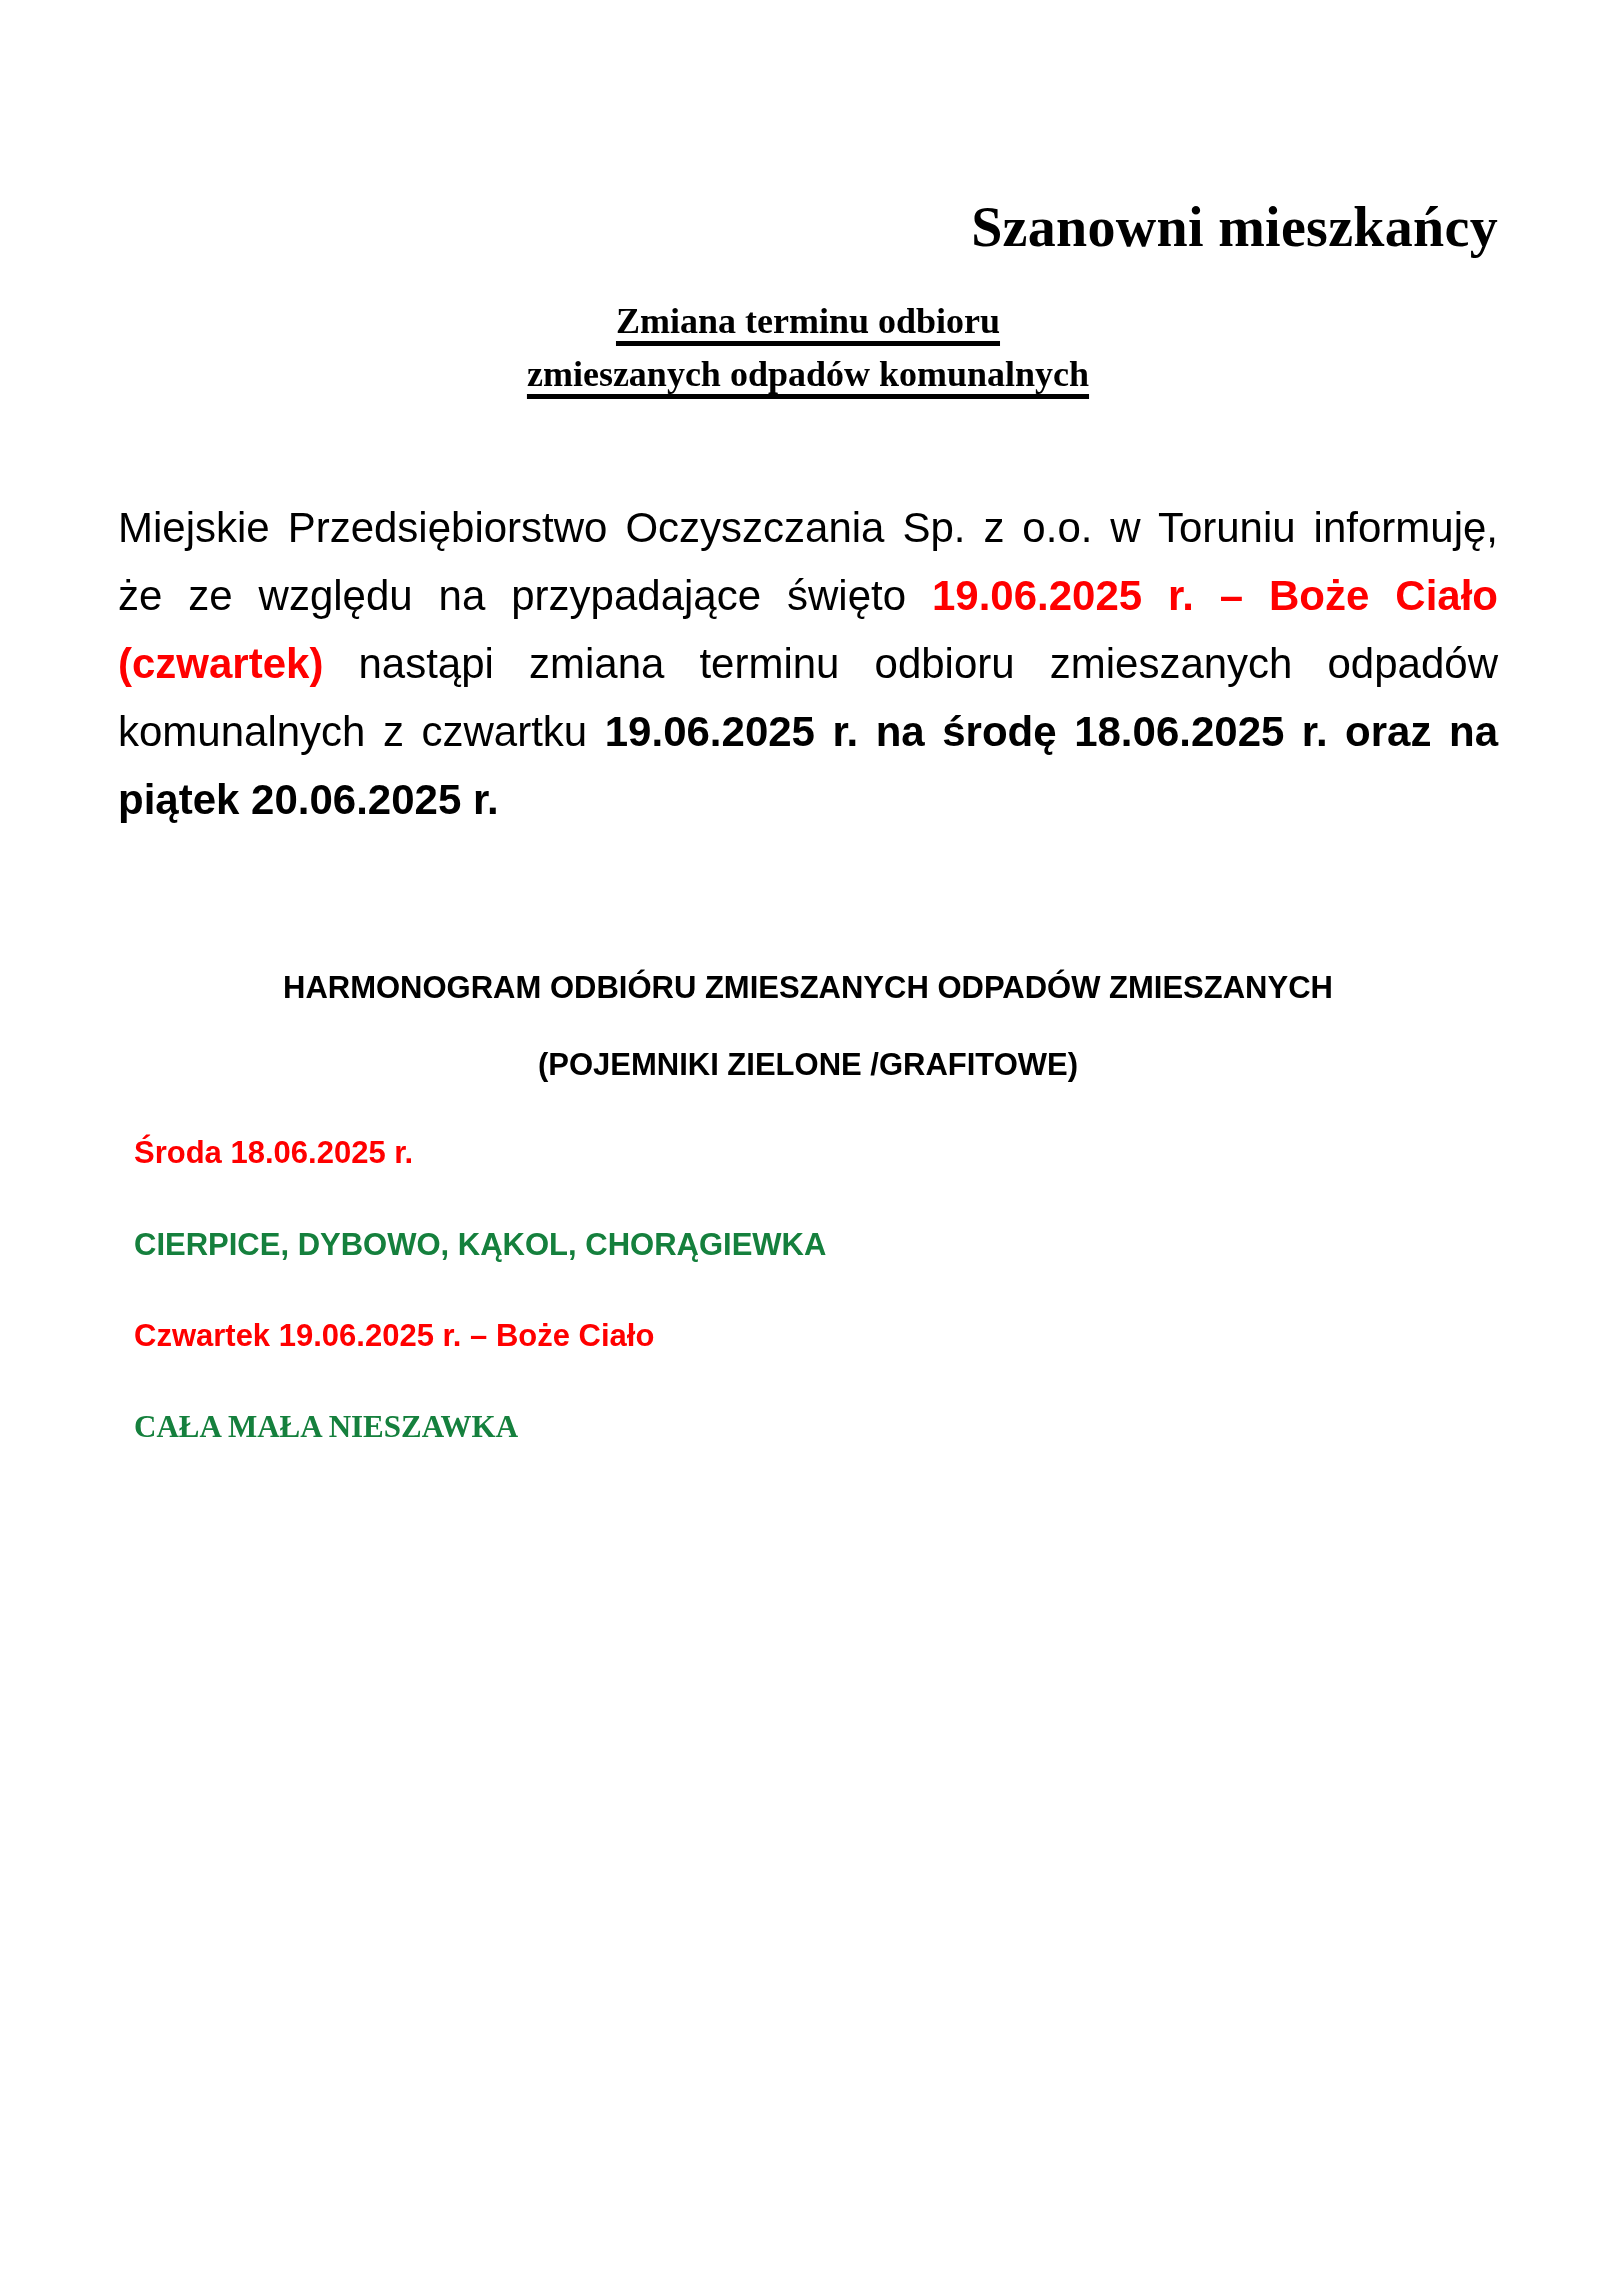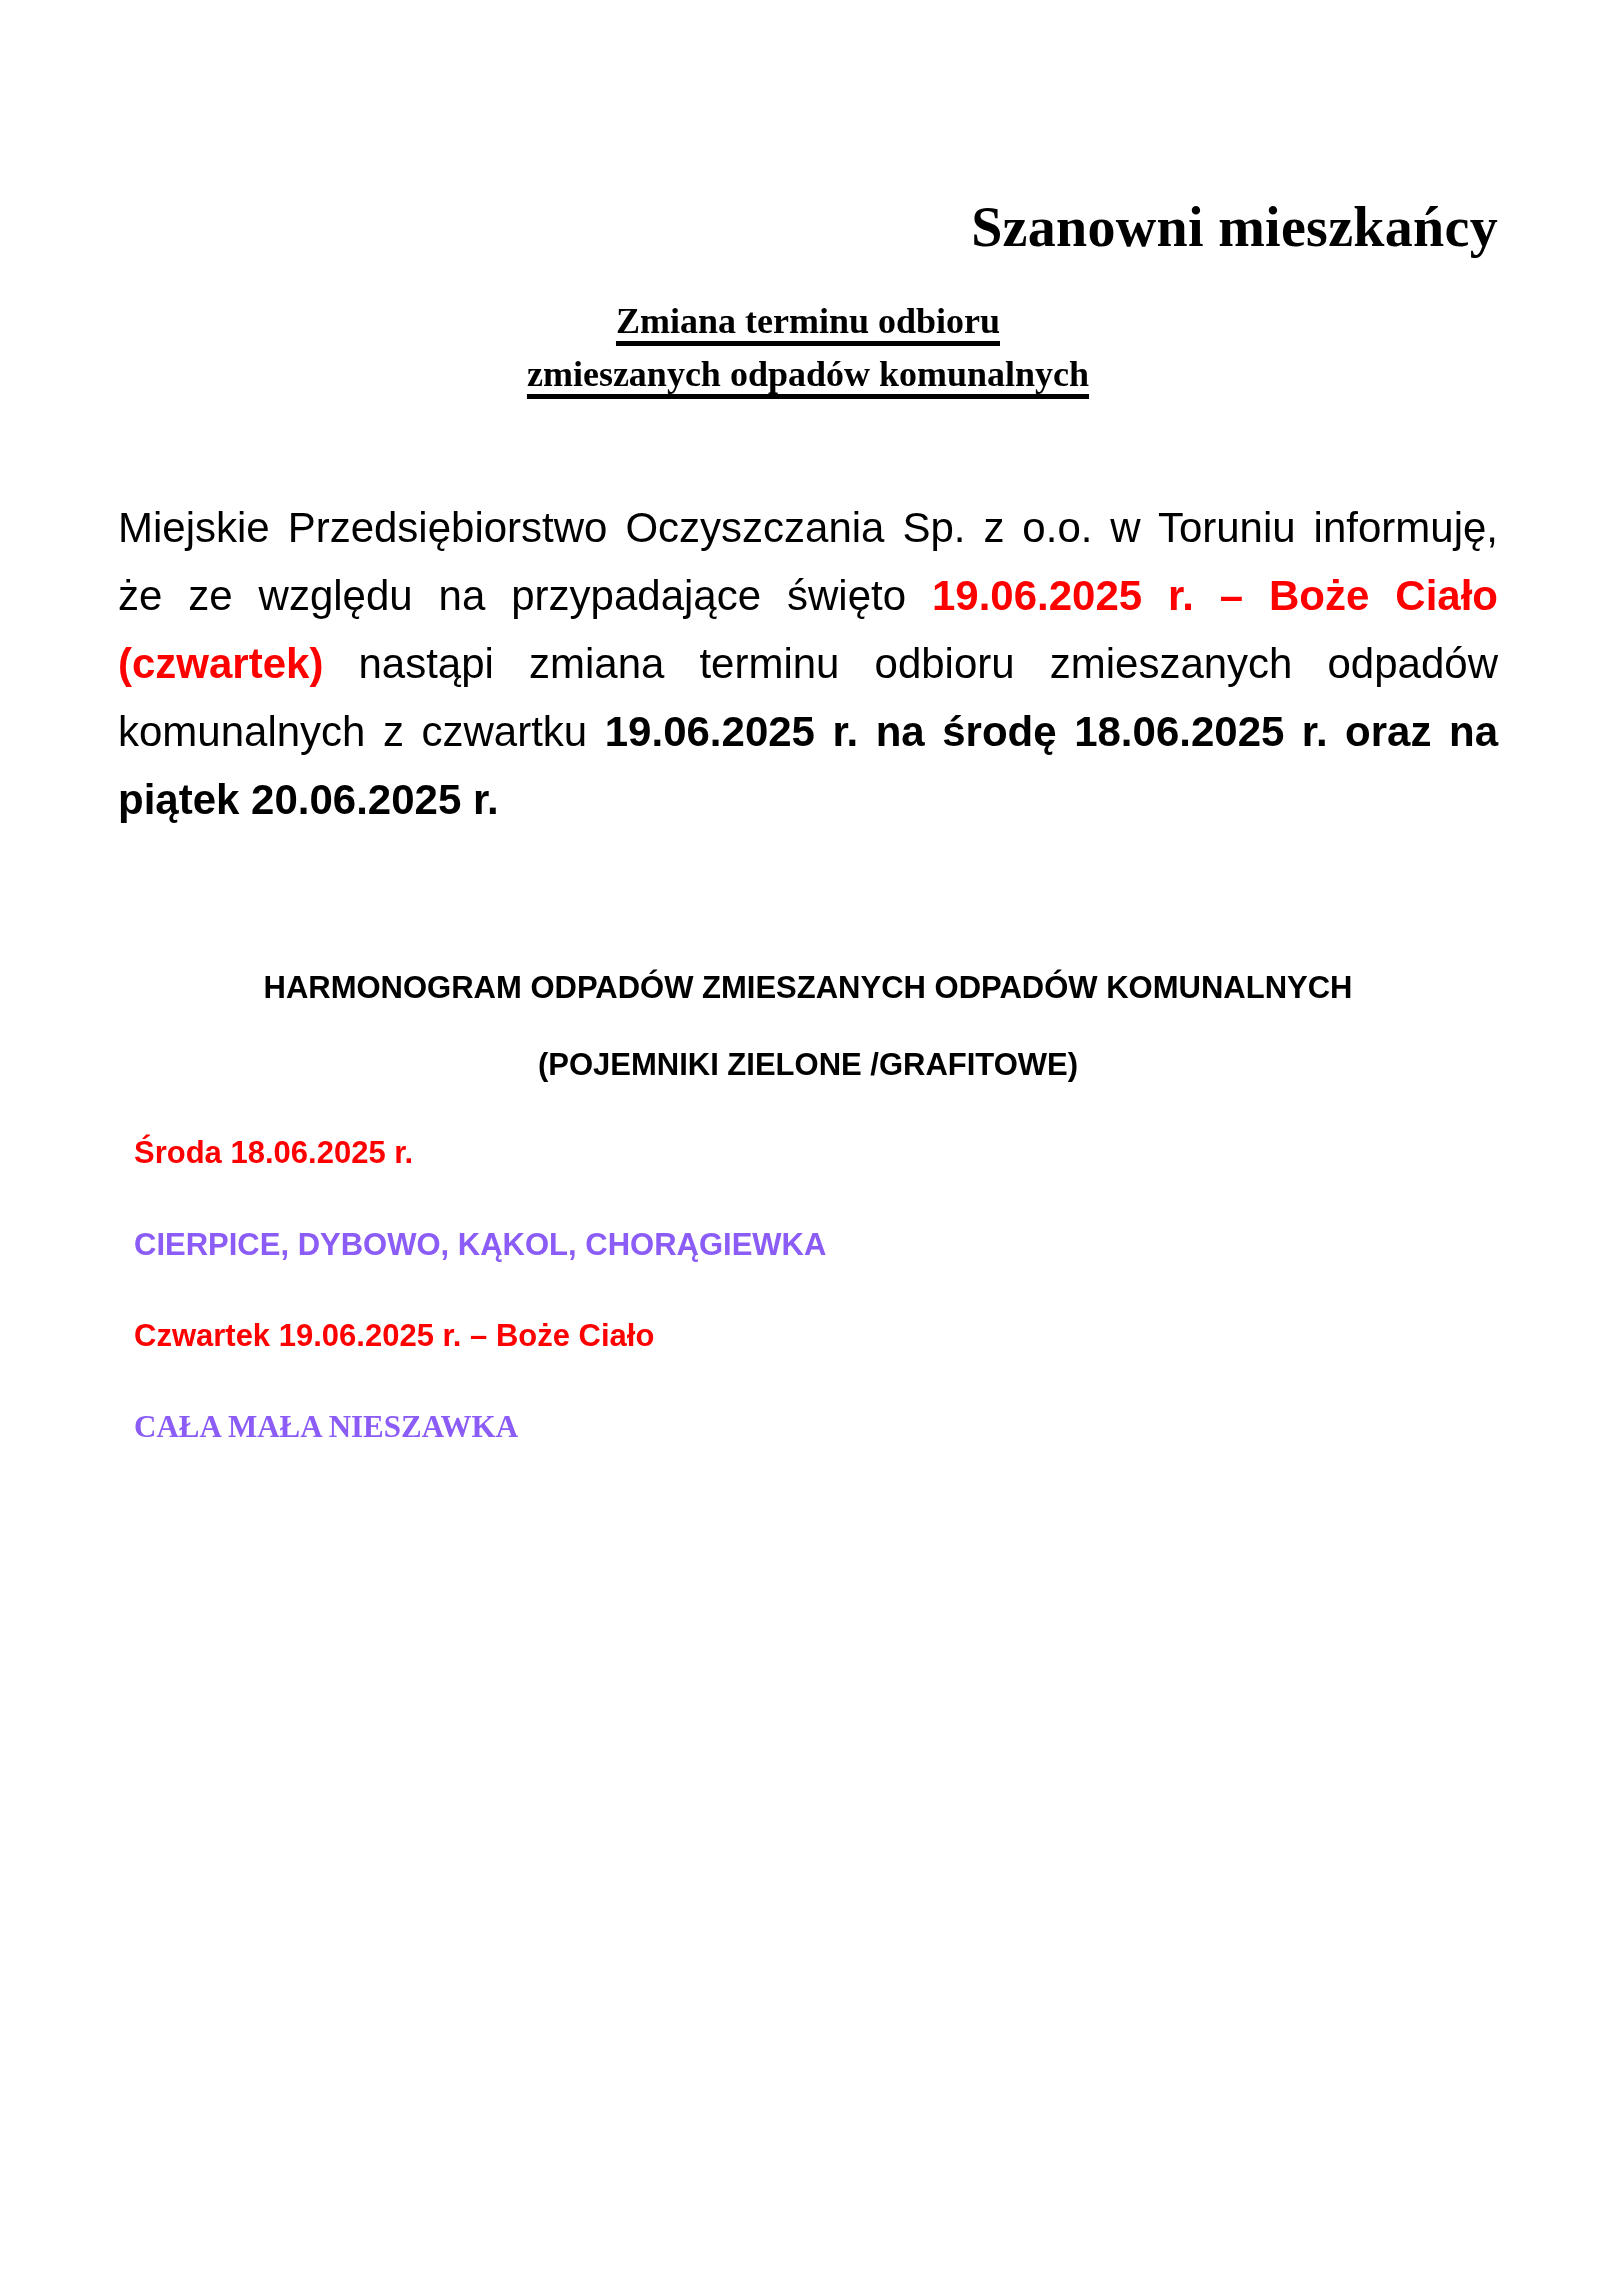--- a/index.html
+++ b/index.html
@@ -113,21 +113,21 @@
     font-weight: bold;
     line-height: 1.62;
     color: #000000;
     text-align: left;
     margin: 16px;
     padding: 0 0 25px 0;
     white-space: nowrap;
   }
 
   .sched-line.red { color: #FF0000; }
-  .sched-line.black { color: #8b5cf6; }
+  .sched-line.black { color: #15803d; }
   .sched-line:last-child { padding-bottom: 0; font-family: Liberation Serif, serif; }
 </style>
 </head>
 <body>
 
 <div class="page">
   <div class="content">
 
     <div class="heading-block">
       <h1 class="h-main">Szanowni mieszkańcy</h1>
@@ -135,21 +135,21 @@
       <h2 class="h-sub">
         <span class="u">Zmiana terminu odbioru</span><br>
         <span class="u"> zmieszanych odpadów komunalnych</span>
       </h2>
     </div>
 
     <p class="body-par">
       <span>Miejskie Przedsiębiorstwo Oczyszczania Sp. z o.o.  w Toruniu informuję, że ze względu na przypadające święto </span><span class="red-b">19.06.2025 r. – Boże Ciało (czwartek)</span><span> nastąpi zmiana terminu odbioru zmieszanych odpadów komunalnych z czwartku </span><span class="b lastline">19.06.2025 r. na środę 18.06.2025 r. oraz na piątek 20.06.2025 r.</span>
     </p>
 
-    <p class="sched-title">HARMONOGRAM ODPADÓW ZMIESZANYCH ODPADÓW KOMUNALNYCH</p>
+    <p class="sched-title">HARMONOGRAM ODBIÓRU ZMIESZANYCH ODPADÓW ZMIESZANYCH</p>
 
     <p class="sched-subtitle">(POJEMNIKI ZIELONE /GRAFITOWE)</p>
 
     <ul class="sched-list">
       <li class="sched-line red">Środa 18.06.2025 r.</li>
       <li class="sched-line black">CIERPICE, DYBOWO, KĄKOL, CHORĄGIEWKA</li>
       <li class="sched-line red">Czwartek 19.06.2025 r. – Boże Ciało</li>
       <li class="sched-line black">CAŁA MAŁA NIESZAWKA</li>
     </ul>
 

